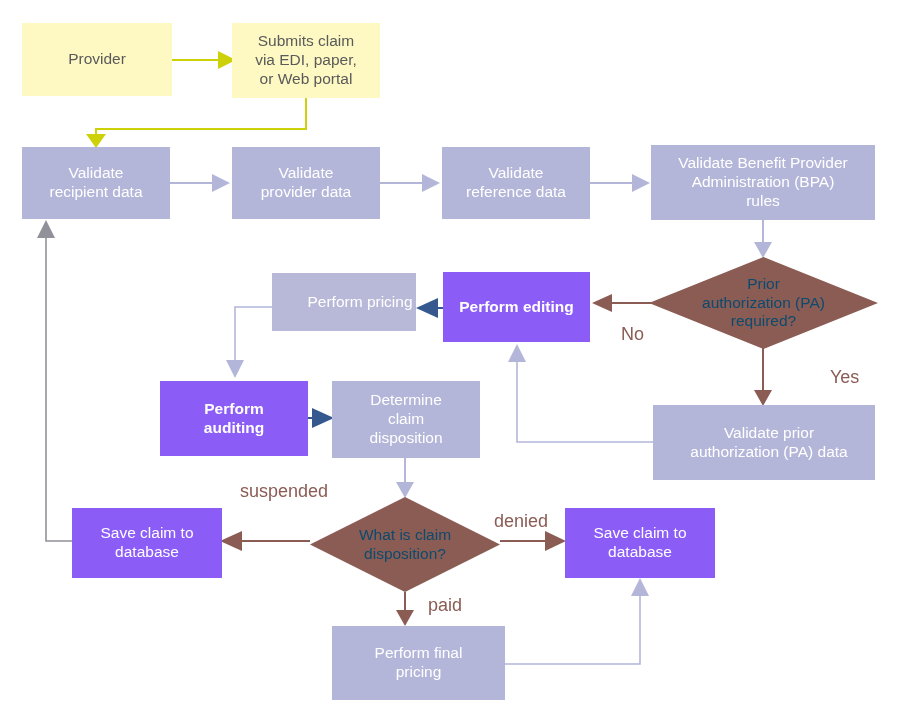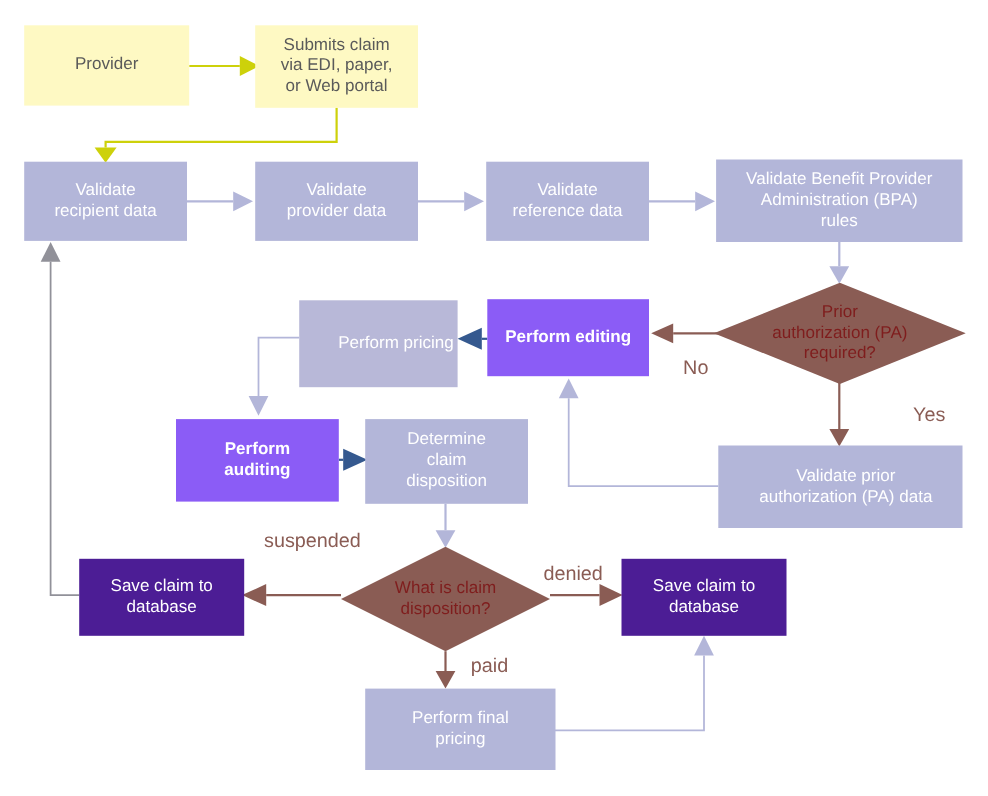--- a/index.html
+++ b/index.html
@@ -43,21 +43,21 @@
   .n-process-light {
     background: #b8b8d8;
     color: #ffffff;
   }
   .n-highlight {
     background: #8b5cf6;
     color: #ffffff;
     font-weight: bold;
   }
   .n-store {
-    background: #4c1d95;
+    background: #8b5cf6;
     color: #ffffff;
   }
   .diamond-wrap {
     position: absolute;
     z-index: 3;
   }
   .diamond-wrap svg {
     position: absolute;
     left: 0;
     top: 0;
@@ -66,21 +66,21 @@
   .diamond-label {
     position: absolute;
     left: 0;
     top: 0;
     width: 100%;
     height: 100%;
     display: flex;
     align-items: center;
     justify-content: center;
     text-align: center;
-    color: #7f1d1d;
+    color: #0c4a6e;
     font-size: 15.5px;
     line-height: 1.22;
     white-space: pre-line;
     z-index: 4;
   }
   .edge-label {
     position: absolute;
     font-size: 18px;
     color: #8a5c54;
     z-index: 5;
@@ -234,21 +234,21 @@
 
   <div class="node rect n-process" style="left:653px; top:405px; width:222px; height:75px;padding-left:10px;">
     <span>Validate prior
 authorization (PA) data</span>
   </div>
 
   <div class="node rect n-highlight" style="left:443px; top:272px; width:147px; height:70px;">
     <span>Perform editing</span>
   </div>
 
-  <div class="node rect n-process-light" style="left:272px; top:273px; width:144px; height:79px;padding-left:32px;">
+  <div class="node rect n-process-light" style="left:272px; top:273px; width:144px; height:58px;padding-left:32px;">
     <span>Perform pricing</span>
   </div>
 
   <div class="node rect n-highlight" style="left:160px; top:381px; width:148px; height:75px;">
     <span>Perform
 auditing</span>
   </div>
 
   <div class="node rect n-process" style="left:332px; top:381px; width:148px; height:77px;">
     <span>Determine

